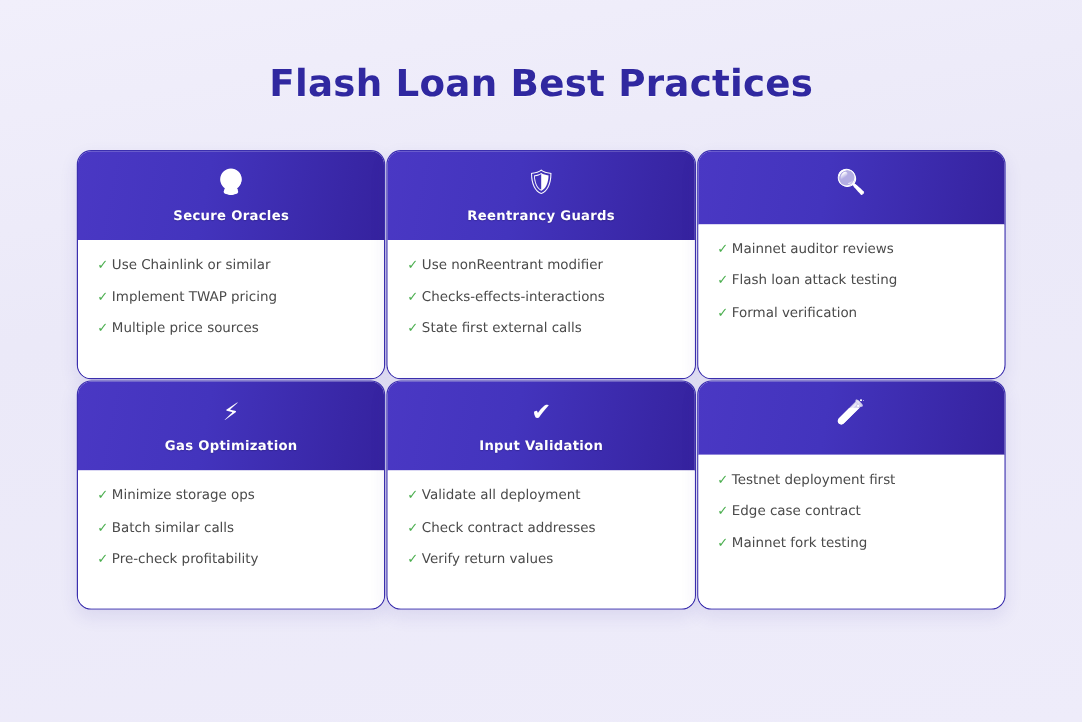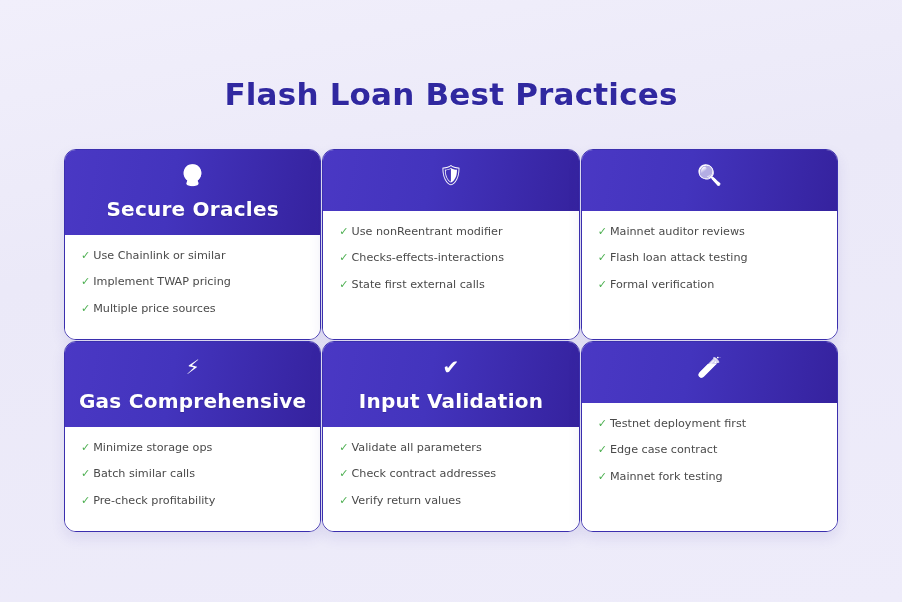--- a/index.html
+++ b/index.html
@@ -14,21 +14,20 @@
     font-family: "DejaVu Sans", "Liberation Sans", sans-serif;
     background: linear-gradient(170deg, #f1effb 0%, #ebe9f8 38%, #eeecfa 100%);
     color: #333;
   }
 
   .page {
     width: 902px;
     height: 522px;
     position: relative;
     padding: 0 64px;
-    margin-top: 24px;
   }
 
   .page-title {
     text-align: center;
     font-size: 31px;
     font-weight: bold;
     letter-spacing: 0.2px;
     color: #3028a0;
     padding-top: 52px;
     padding-bottom: 0;
@@ -70,21 +69,21 @@
     line-height: 1;
     color: #ffffff;
     display: block;
     margin-bottom: 10px;
     height: 22px;
     filter: grayscale(1) brightness(3.6);
   }
 
   .card-title {
     color: #ffffff;
-    font-size: 20px;
+    font-size: 11px;
     font-weight: bold;
     letter-spacing: 0.25px;
     line-height: 1.2;
     text-shadow: 0 1px 1px rgba(0,0,0,0.18);
   }
 
   .card-body {
     flex: 1 1 auto;
     padding: 14px 16px 14px 16px;
     display: flex;
@@ -139,20 +138,21 @@
         <div class="practice-item">
           <span class="check-icon">✓</span>
           <span class="practice-text">Multiple price sources</span>
         </div>
       </div>
     </div>
 
     <div class="card">
       <div class="card-header">
         <span class="card-icon">🛡</span>
+        <div class="card-title">Reentrancy Guards</div>
       </div>
       <div class="card-body">
         <div class="practice-item">
           <span class="check-icon">✓</span>
           <span class="practice-text">Use nonReentrant modifier</span>
         </div>
         <div class="practice-item">
           <span class="check-icon">✓</span>
           <span class="practice-text">Checks-effects-interactions</span>
         </div>
@@ -179,21 +179,21 @@
         <div class="practice-item">
           <span class="check-icon">✓</span>
           <span class="practice-text">Formal verification</span>
         </div>
       </div>
     </div>
 
     <div class="card">
       <div class="card-header">
         <span class="card-icon">⚡</span>
-        <div class="card-title">Gas Comprehensive</div>
+        <div class="card-title">Gas Optimization</div>
       </div>
       <div class="card-body">
         <div class="practice-item">
           <span class="check-icon">✓</span>
           <span class="practice-text">Minimize storage ops</span>
         </div>
         <div class="practice-item">
           <span class="check-icon">✓</span>
           <span class="practice-text">Batch similar calls</span>
         </div>
@@ -205,21 +205,21 @@
     </div>
 
     <div class="card">
       <div class="card-header">
         <span class="card-icon">✔</span>
         <div class="card-title">Input Validation</div>
       </div>
       <div class="card-body">
         <div class="practice-item">
           <span class="check-icon">✓</span>
-          <span class="practice-text">Validate all parameters</span>
+          <span class="practice-text">Validate all deployment</span>
         </div>
         <div class="practice-item">
           <span class="check-icon">✓</span>
           <span class="practice-text">Check contract addresses</span>
         </div>
         <div class="practice-item">
           <span class="check-icon">✓</span>
           <span class="practice-text">Verify return values</span>
         </div>
       </div>

